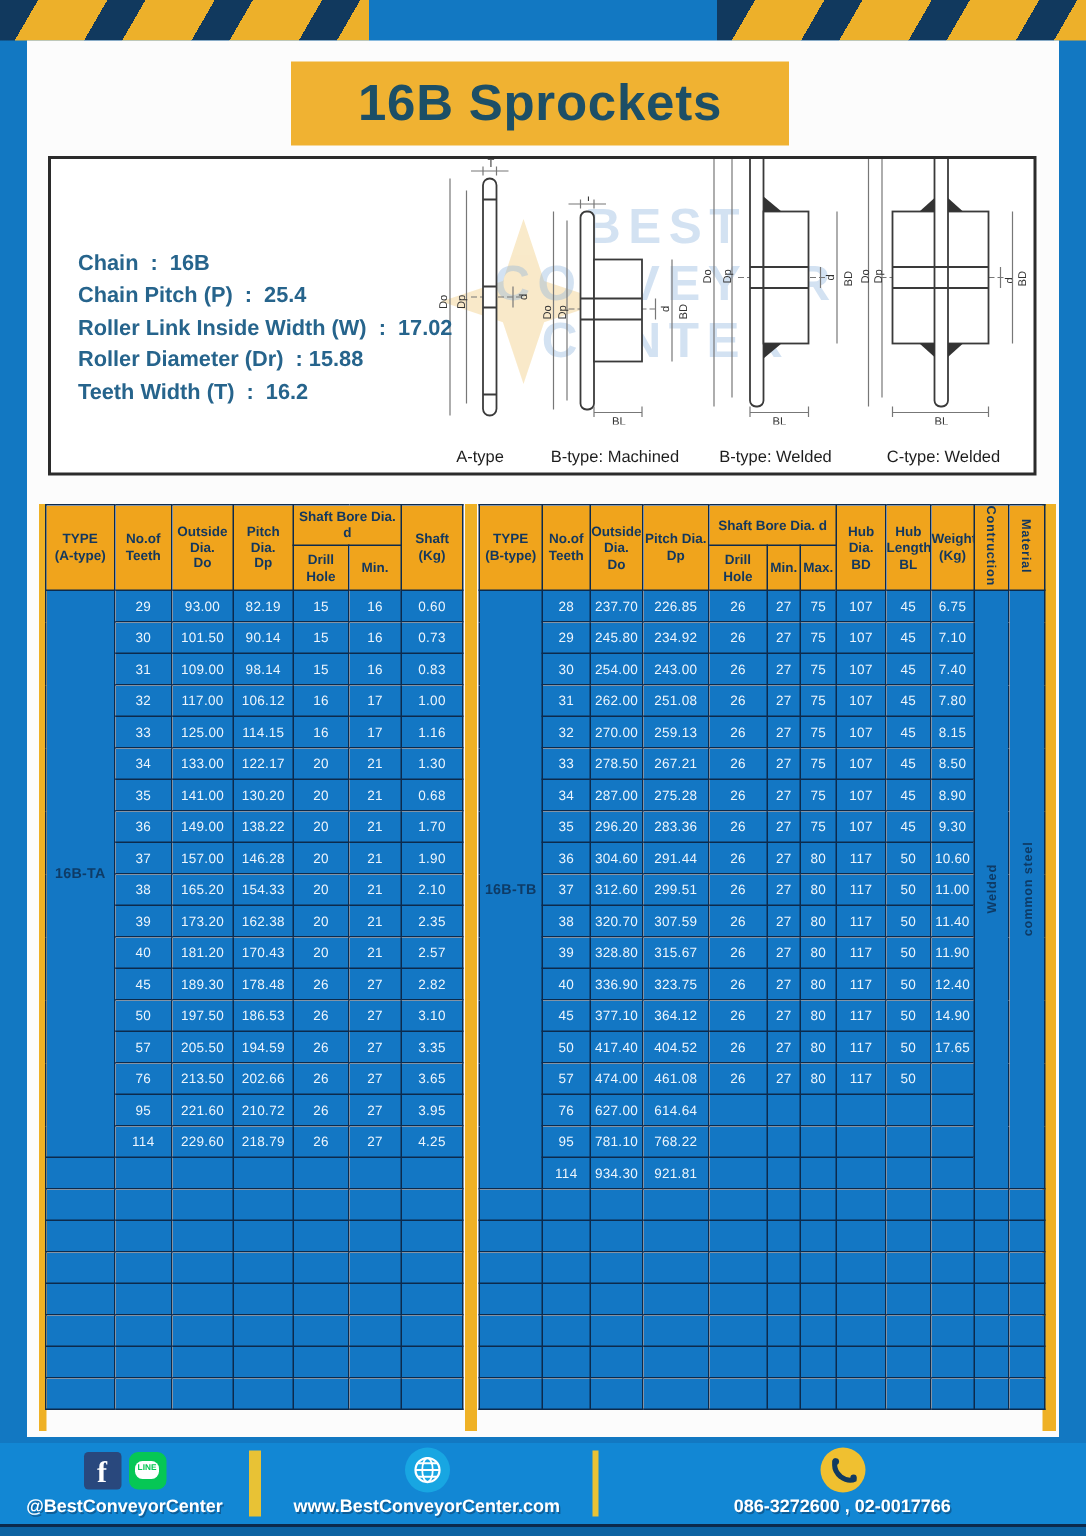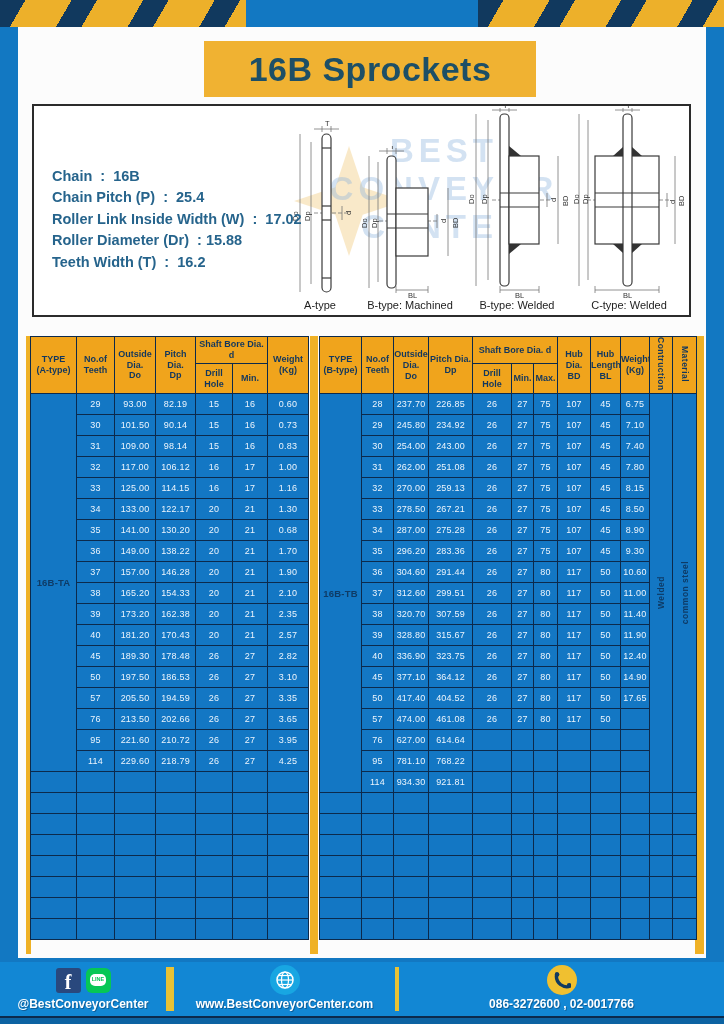--- a/index.html
+++ b/index.html
@@ -4,36 +4,36 @@
 <style>
   html,body{margin:0;padding:0;}
   body{width:724px;height:1024px;overflow:hidden;font-family:"Liberation Sans",sans-serif;}
   .page{position:relative;width:724px;height:1024px;background:#1278c2;}
   .stripes{position:absolute;top:0;height:27px;width:246px;
     background:repeating-linear-gradient(120deg,#11395e 0 22px,#edb02a 22px 62px);}
   .stripes.left{left:0;} .stripes.right{right:0;}
   .content{position:absolute;left:18px;top:27px;width:688px;height:931px;background:#fcfcfc;}
 
   
-  .banner{position:absolute;left:186px;top:14px;width:332px;height:56px;background:#f0b232;
+  .banner{position:absolute;left:176px;top:14px;width:332px;height:56px;background:#f0b232;
     display:flex;align-items:center;justify-content:center;}
   .banner .title{font-size:34px;font-weight:800;color:#1d4f66;letter-spacing:.5px;}
 
   
   .spec-box{position:absolute;left:14px;top:77px;width:655px;height:209px;border:2px solid #2b2b2b;
     background:#fff;overflow:hidden;}
   .spec-text{position:absolute;left:18px;top:60px;z-index:2;}
   .spec-text div{font-size:14.5px;font-weight:bold;color:#26648c;line-height:21.4px;white-space:pre;}
   .watermark{position:absolute;left:290px;top:26px;width:240px;z-index:0;text-align:center;
     font-size:33px;font-weight:800;letter-spacing:5px;line-height:1.15;color:rgba(140,180,220,.38);}
   .wm-star{position:absolute;left:260px;top:40px;z-index:0;opacity:.45;}
   .drawings{position:absolute;left:252px;right:4px;top:6px;bottom:4px;display:flex;z-index:1;
     align-items:flex-end;justify-content:space-between;}
   .draw{display:flex;flex-direction:column;align-items:center;}
-  .draw .dlabel{font-size:11px;color:#1d1d1d;margin-top:1px;white-space:nowrap;}
+  .draw .dlabel{font-size:11px;color:#1d1d1d;margin-top:16px;white-space:nowrap;}
   .draw svg .part{stroke:#3a3a3a;stroke-width:1.2;fill:#fff;}
   .draw svg .dim{stroke:#777;stroke-width:.8;fill:none;}
   .draw svg text{font-size:7.5px;fill:#333;font-family:"Liberation Sans",sans-serif;}
 
   
   .ystrip{position:absolute;top:309px;height:618px;background:#efb125;}
   .ystrip.s1{left:8px;width:5px;} .ystrip.s2{left:292px;width:8px;} .ystrip.s3{left:677px;width:9px;}
   table.spk{position:absolute;top:309px;border-collapse:collapse;table-layout:fixed;}
   table.spk td{border:1.5px solid #0c2a4c;text-align:center;vertical-align:middle;padding:0;
     white-space:pre-line;overflow:hidden;}
@@ -225,21 +225,21 @@
           <td rowspan="2">TYPE
 (A-type)</td>
           <td rowspan="2">No.of
 Teeth</td>
           <td rowspan="2">Outside
 Dia.
 Do</td>
           <td rowspan="2">Pitch Dia.
 Dp</td>
           <td colspan="2">Shaft Bore Dia. d</td>
-          <td rowspan="2">Weight
+          <td rowspan="2">Shaft
 (Kg)</td>
         </tr>
         <tr class="h2">
           <td>Drill Hole</td>
           <td>Min.</td>
         </tr>
       </thead>
       <tbody id="tbody-a">
           <tr>
             <td rowspan="18" class="type-cell">16B-TA</td>

